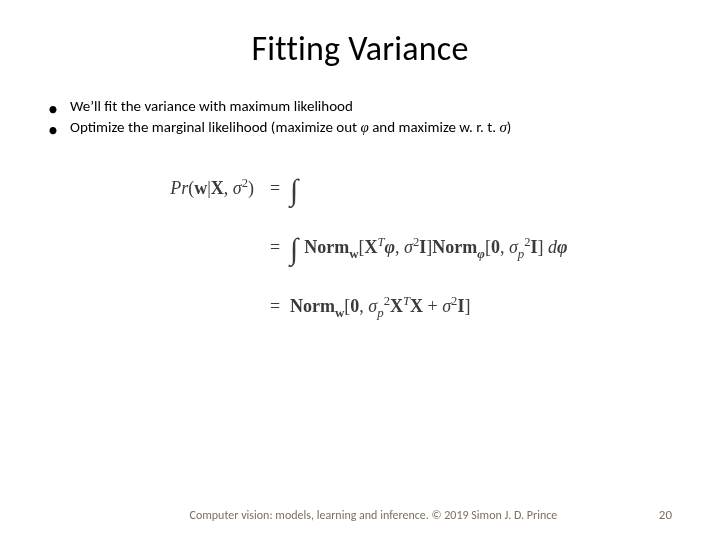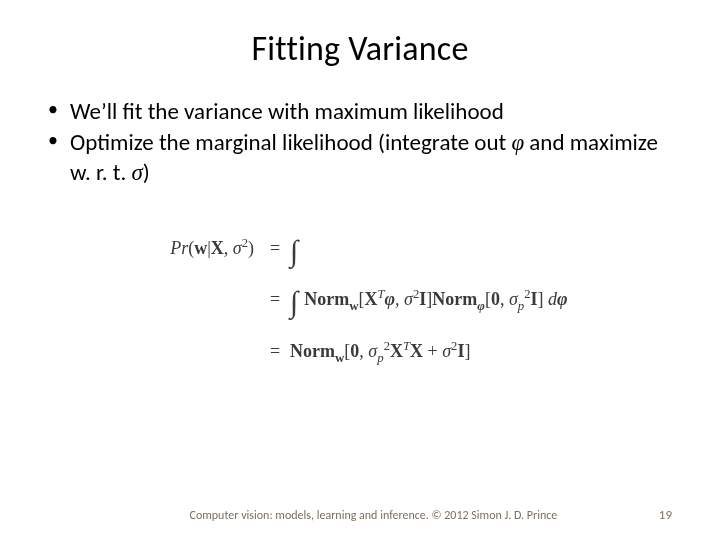--- a/index.html
+++ b/index.html
@@ -20,48 +20,48 @@
   }
   .title {
     font-size: 34px;
     font-weight: 400;
     text-align: center;
     margin-top: 8px;
     margin-bottom: 28px;
     letter-spacing: 0.2px;
   }
   .bullets {
-    font-size: 23px;
+    font-size: 15px;
     line-height: 1.25;
     padding-left: 8px;
   }
   .bullets li {
     list-style: none;
     position: relative;
     padding-left: 22px;
     margin-bottom: 2px;
   }
   .bullets li::before {
     content: "•";
     position: absolute;
     left: 0;
     top: 0;
     font-size: 20px;
   }
   .ital { font-style: italic; font-family: "Times New Roman", serif; }
   .eqblock {
-    margin-top: 40px;
+    margin-top: 30px;
     font-family: "Times New Roman", Georgia, serif;
     font-size: 18px;
     color: #3a3a3a;
     line-height: 2.4;
     display: grid;
     grid-template-columns: 190px 30px auto;
     align-items: center;
-    row-gap: 8px;
+    row-gap: 16px;
     padding-left: 30px;
   }
   .eq-lhs { text-align: right; padding-right: 6px; white-space: nowrap; }
   .eq-eq  { text-align: center; }
   .eq-rhs { text-align: left; white-space: nowrap; display: flex; align-items: center; gap: 4px; }
   .intsym { font-size: 30px; display: inline-block; line-height: 0.8; position: relative; top: 2px; margin-right: 2px;}
   sup { font-size: 0.7em; }
   sub { font-size: 0.72em; }
   .bold { font-weight: bold; }
   .rm { font-style: normal; font-weight: bold; }
@@ -82,21 +82,21 @@
 </head>
 <body>
 
 <div class="slide">
 
   <h1 class="title">Fitting Variance</h1>
 
   <ul class="bullets">
     <li>We’ll fit the variance with maximum likelihood</li>
     <li>
-      <span>Optimize the marginal likelihood (integrate out </span><span class="ital">φ</span><span> and maximize w. r. t. </span><span class="ital">σ</span><span>)</span>
+      <span>Optimize the marginal likelihood (maximize out </span><span class="ital">φ</span><span> and maximize w. r. t. </span><span class="ital">σ</span><span>)</span>
     </li>
   </ul>
 
   <div class="eqblock">
 
     <div class="eq-lhs">
       <span class="ital">Pr</span><span>(</span><span class="bold">w</span><span>|</span><span class="bold">X</span><span>, </span><span class="ital">σ</span><sup>2</sup><span>)</span>
     </div>
     <div class="eq-eq">=</div>
     <div class="eq-rhs">
@@ -117,17 +117,17 @@
     <div class="eq-rhs">
       <span>
         <span class="rm">Norm</span><sub class="bold">w</sub><span>[</span><span class="bold">0</span><span>, </span><span class="ital">σ</span><sub><span class="ital">p</span></sub><sup>2</sup><span class="bold">X</span><sup class="ital">T</sup><span class="bold">X</span><span> + </span><span class="ital">σ</span><sup>2</sup><span class="bold">I</span><span>]</span>
       </span>
     </div>
 
   </div>
 
   <div class="footer">
     <span style="flex:0 0 40px"></span>
-    <span class="footer-text">Computer vision: models, learning and inference.  © 2012 Simon J. D. Prince</span>
-    <span class="footer-num">19</span>
+    <span class="footer-text">Computer vision: models, learning and inference.  © 2019 Simon J. D. Prince</span>
+    <span class="footer-num">20</span>
   </div>
 
 </div>
 
 </body></html>

